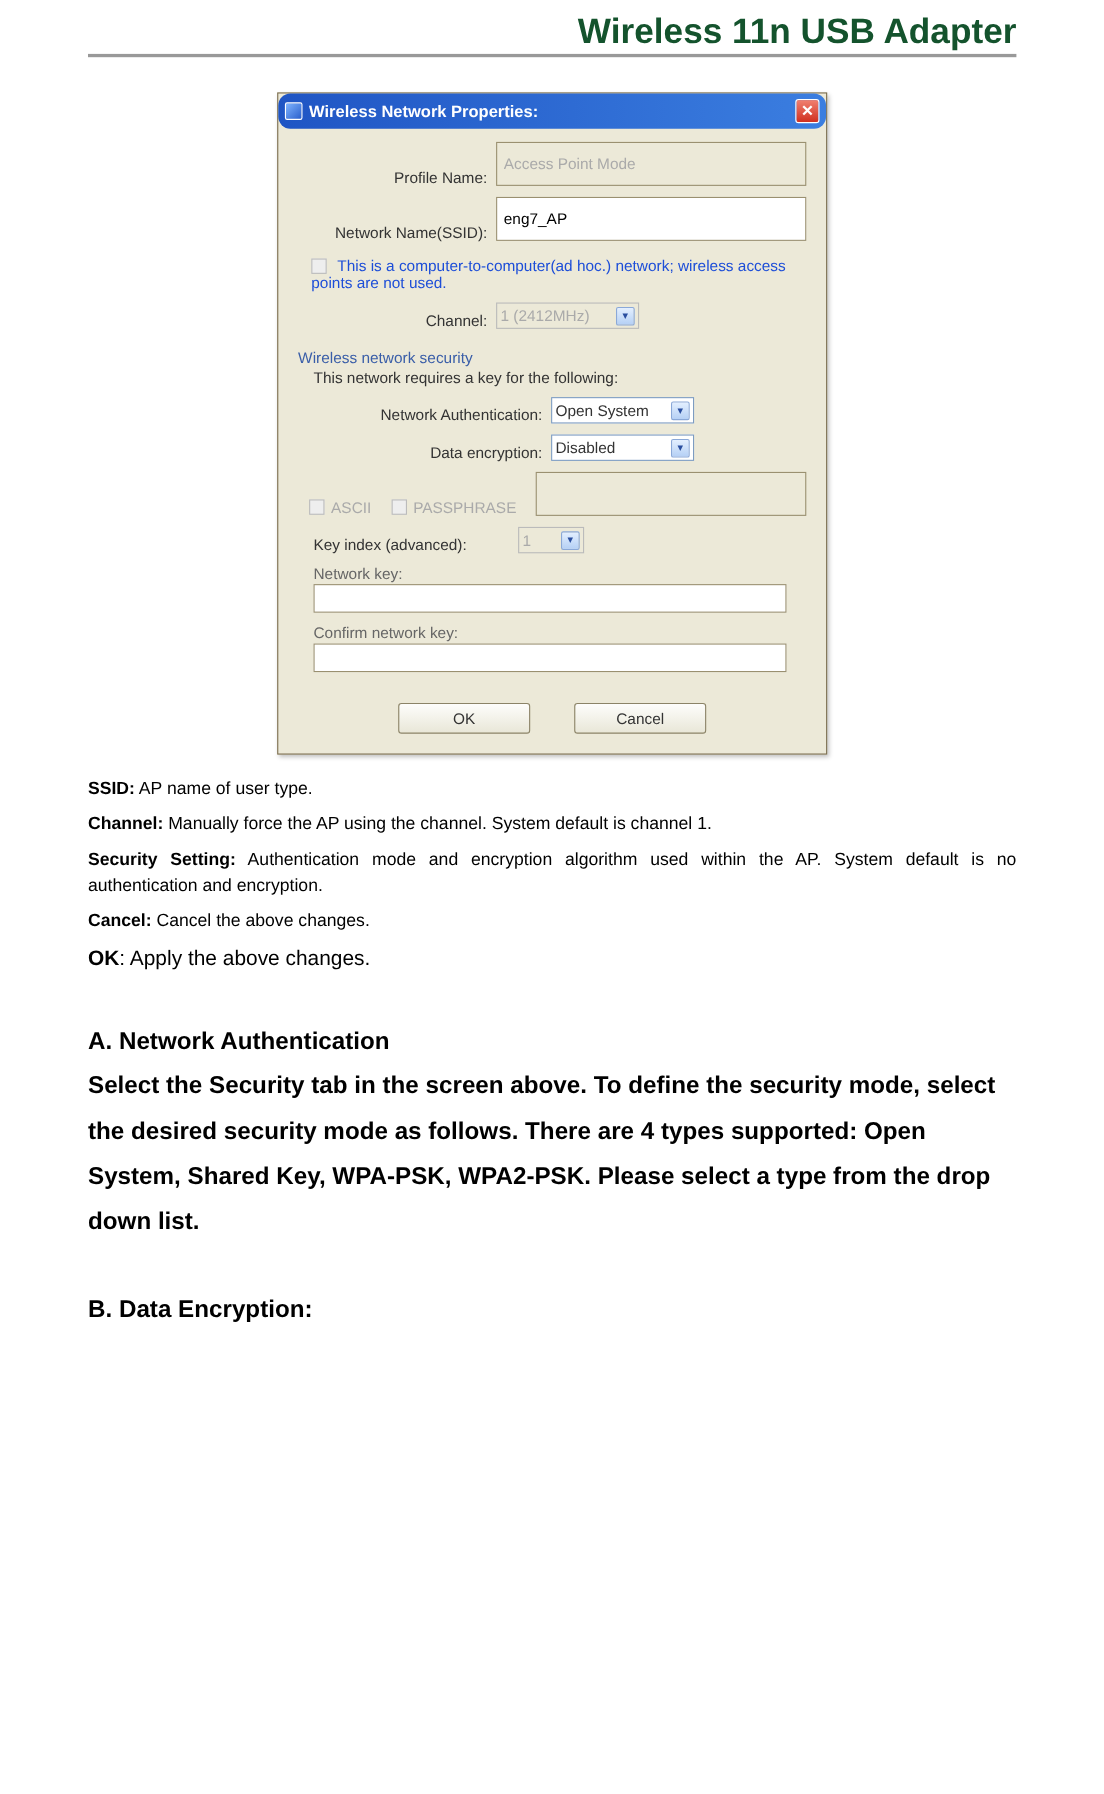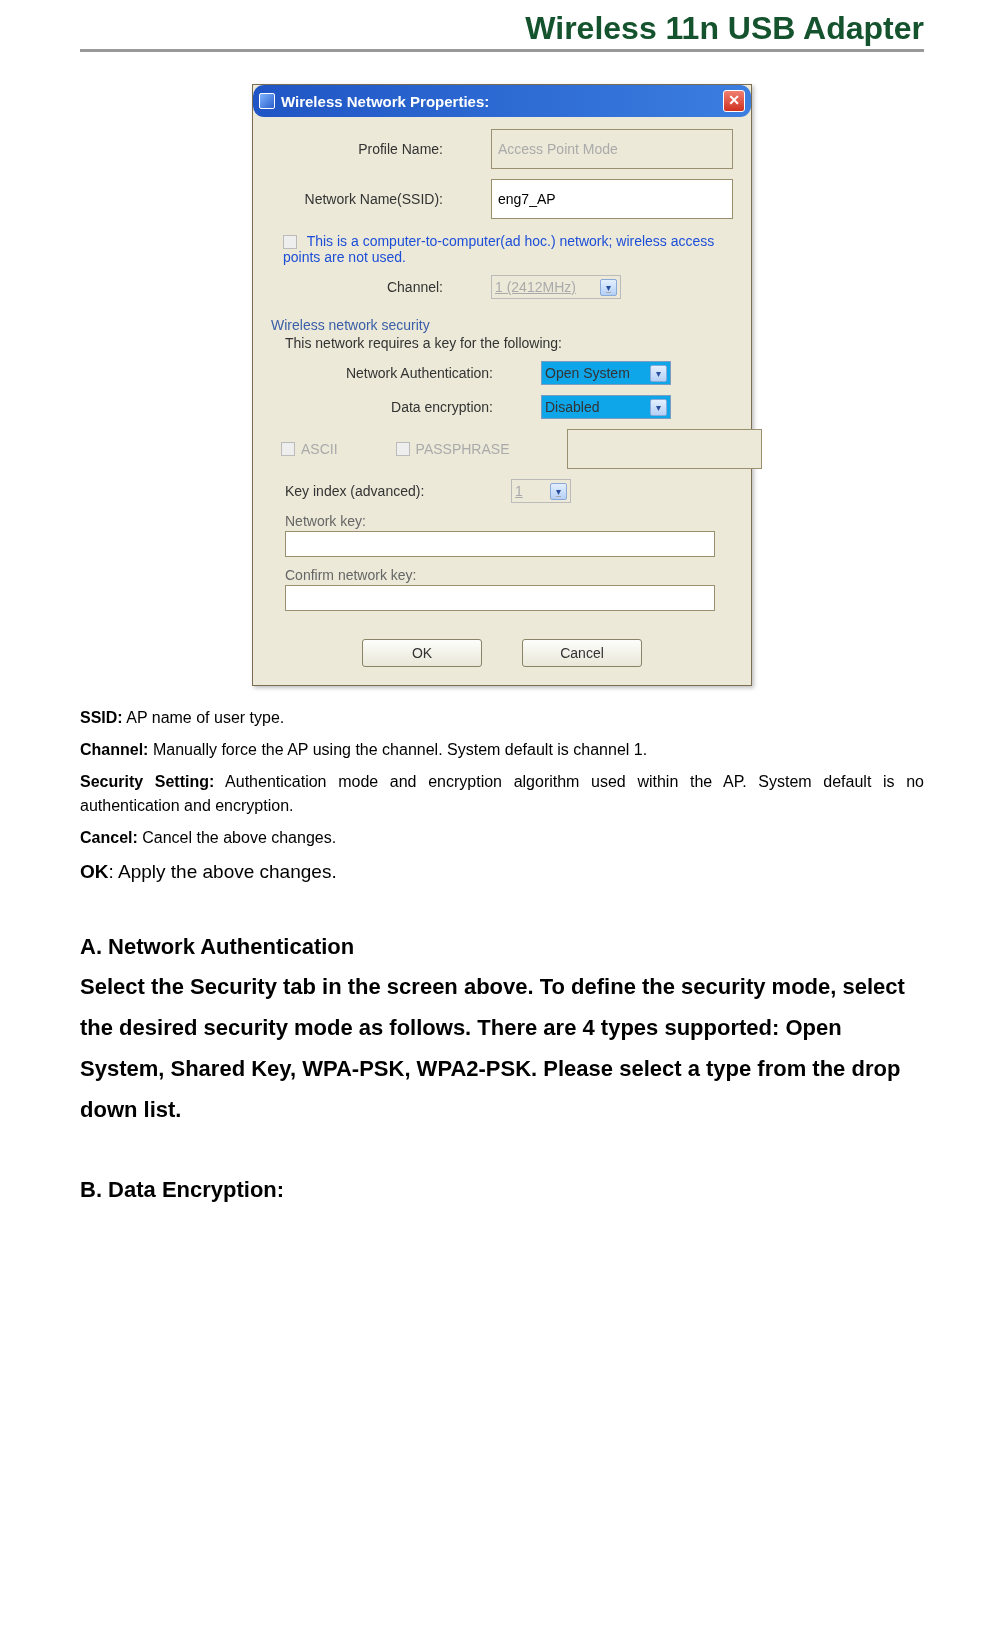--- a/index.html
+++ b/index.html
@@ -66,23 +66,22 @@
       line-height: 18px;
       cursor: pointer;
     }
     .dialog-body {
       padding: 12px 18px 18px 18px;
       font-size: 14px;
       color: #333;
     }
     .row {
       display: flex;
-      align-items: center;
+      align-items: flex-end;
       margin-bottom: 10px;
-      gap: 40px;
     }
     .label {
       text-align: right;
       width: 180px;
       padding-right: 8px;
     }
     .tf {
       border: 1px solid #9a9070;
       background: #fff;
       padding: 3px 6px;
@@ -113,34 +112,33 @@
       font-size: 14px;
     }
     .section-sub {
       font-size: 14px;
       color: #333;
       margin-bottom: 10px;
       margin-left: 14px;
     }
     .select {
       border: 1px solid #7d9cc1;
-      background: #0ea5e9;
+      background: #ffffff;
       padding: 2px 3px;
       font-size: 14px;
       height: 24px;
       display: inline-flex;
       align-items: center;
       justify-content: space-between;
       width: 130px;
     }
     .select.disabled {
       color: #aaa;
       border-color: #bbb;
       background: #ece9d8;
-      text-decoration: underline;
     }
     .select .arrow {
       width: 17px; height: 17px;
       background: linear-gradient(#e3efff,#b5d0f5);
       border: 1px solid #8aa8d8;
       border-radius: 2px;
       text-align: center;
       font-size: 10px;
       color: #2a4e9f;
       line-height: 15px;

